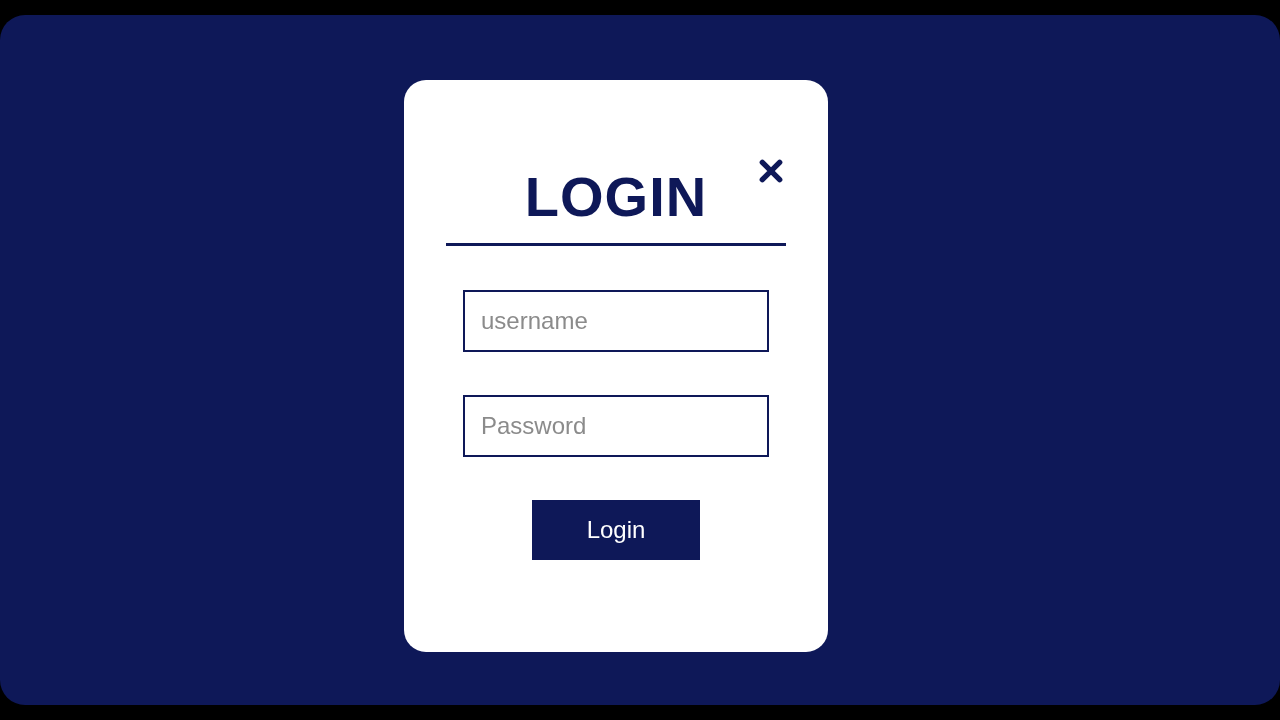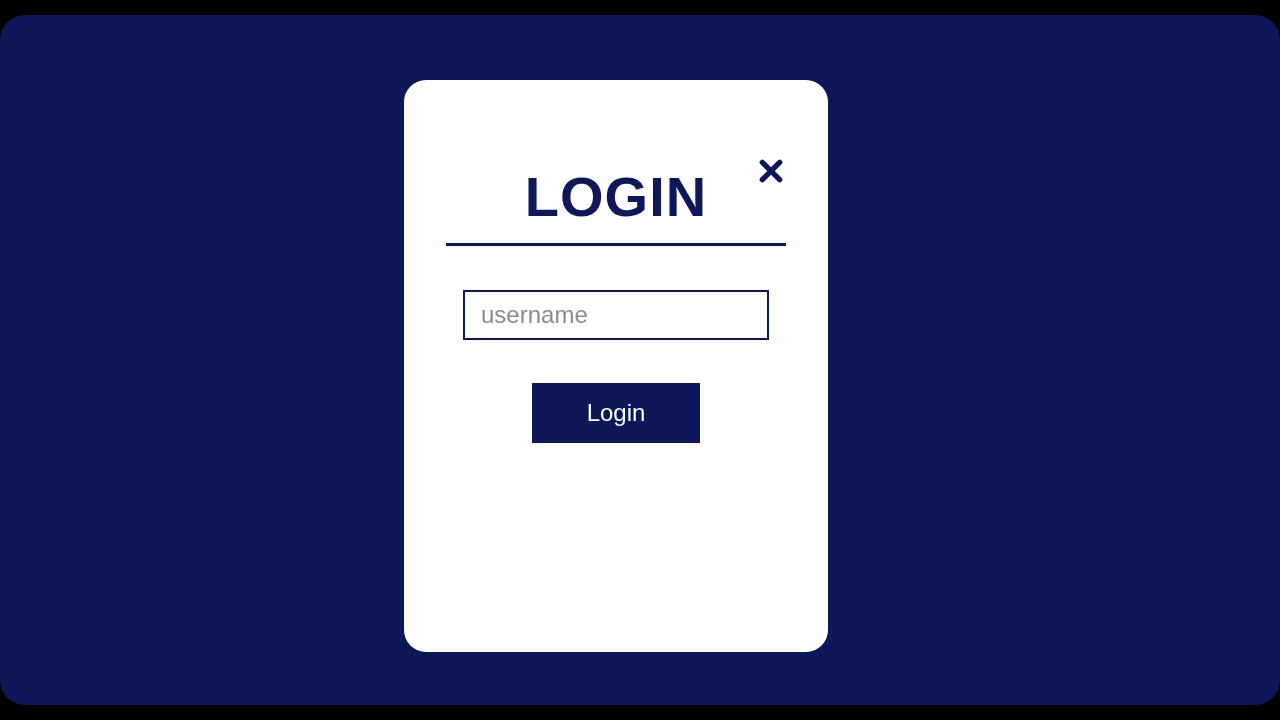--- a/index.html
+++ b/index.html
@@ -75,21 +75,21 @@
     }
     .form-area {
       display: flex;
       flex-direction: column;
       align-items: center;
       width: 100%;
       margin-top: 44px;
     }
     .text-input {
       width: 306px;
-      height: 50px;
+      height: 62px;
       border: 2px solid #0e1858;
       background: transparent;
       font-size: 24px;
       padding: 0 16px;
       color: #c2410c;
       outline: none;
       margin-bottom: 43px;
     }
     .text-input::placeholder {
       color: #8b8b8b;
@@ -114,16 +114,17 @@
       <div class="title">LOGIN</div>
       <div class="close-btn">
         <svg viewBox="0 0 24 24">
           <path d="M4 4 L20 20 M20 4 L4 20" stroke="#0e1858" stroke-width="5" stroke-linecap="round" fill="none"></path>
         </svg>
       </div>
       <div class="divider"></div>
     </div>
     <div class="form-area">
       <input type="text" class="text-input" placeholder="username" style="">
+      <input type="password" class="text-input" placeholder="Password" style="">
       <button class="login-btn">Login</button>
     </div>
   </div>
 </div>
 
 </body></html>

